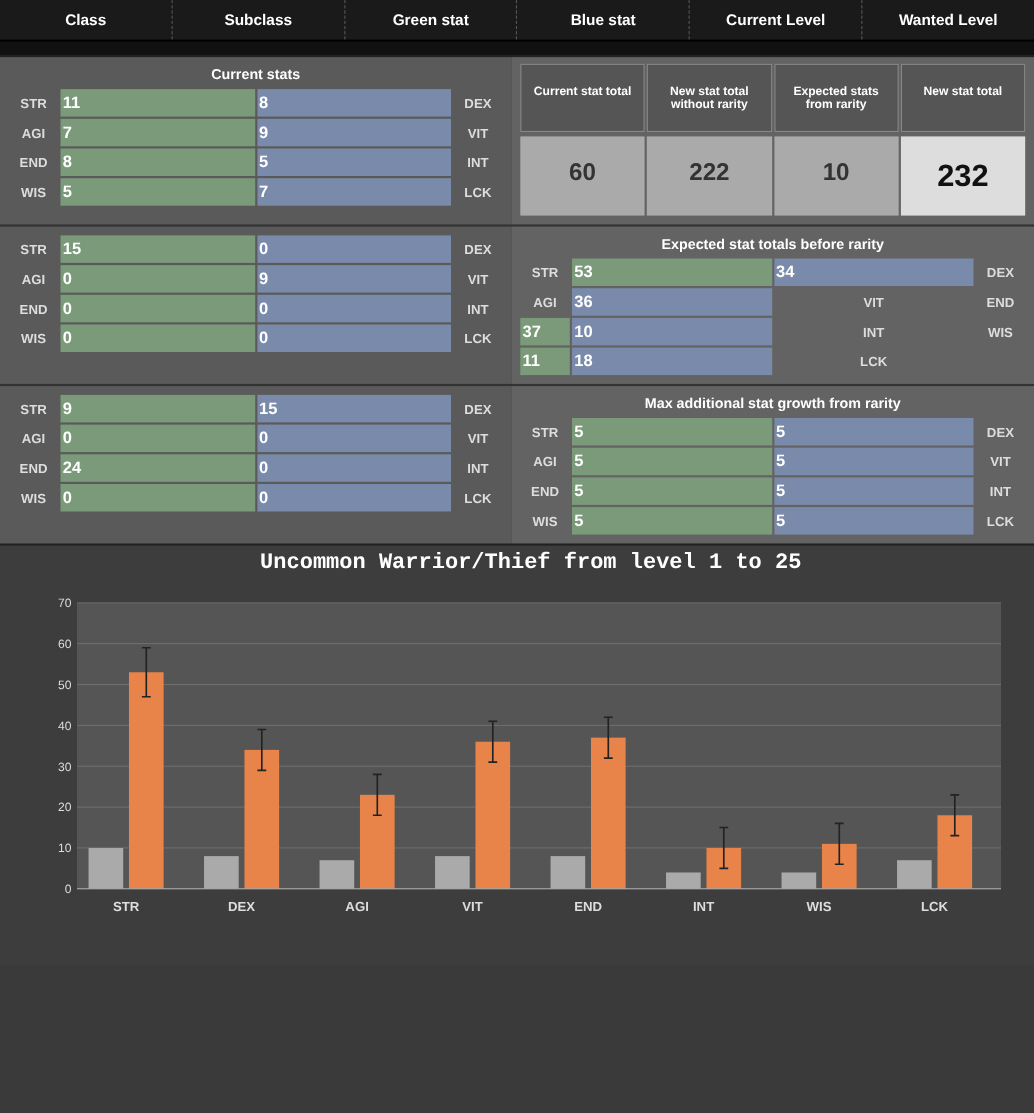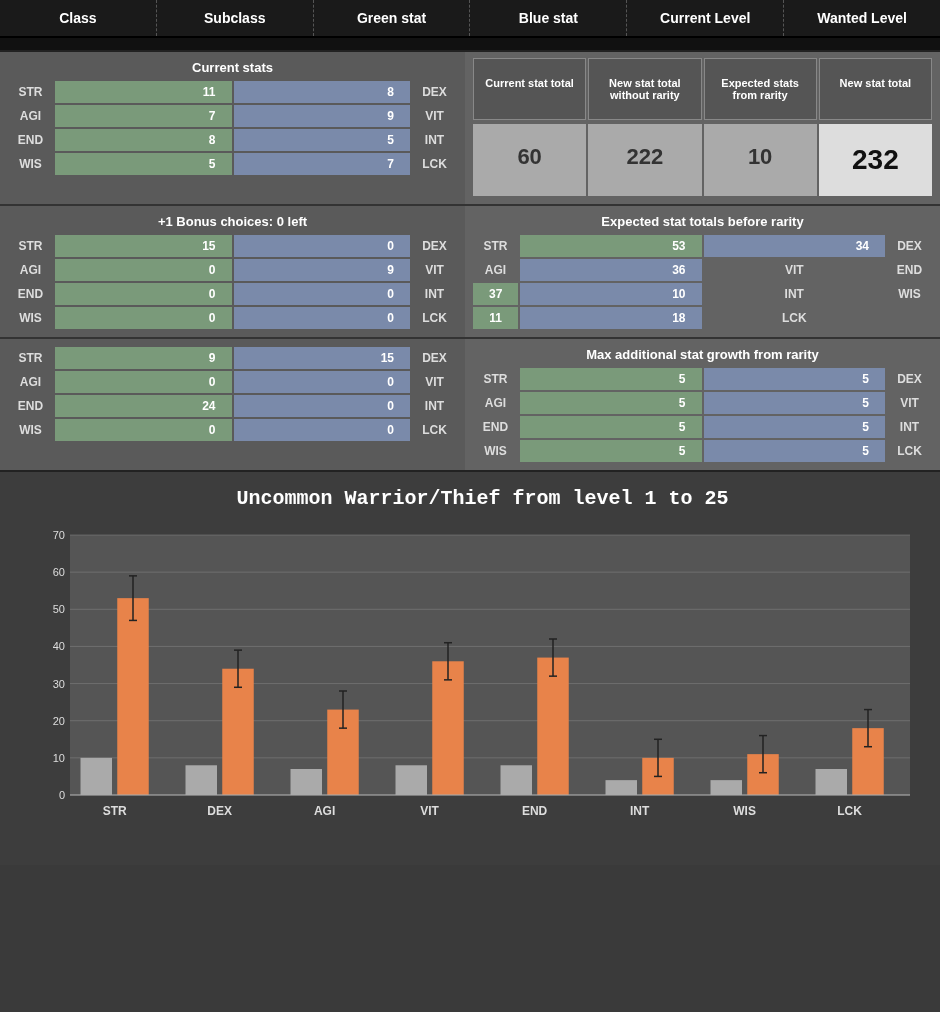--- a/index.html
+++ b/index.html
@@ -55,24 +55,24 @@
       color: #ddd;
       display: flex;
       align-items: center;
       justify-content: center;
       padding: 3px;
     }
 
     .stat-value {
       background: #888;
       color: #fff;
-      font-size: 12px;
-      font-weight: bold;
-      padding: 4px 16px;
-      text-align: right;
+      font-size: 15px;
+      font-weight: bold;
+      padding: 4px 2px;
+      text-align: left;
     }
 
     .stat-value.green {
       background: #7a9a7a;
     }
 
     .stat-value.blue {
       background: #7a8aaa;
     }
 
@@ -128,21 +128,21 @@
 
     .right-section {
       flex: 1;
       background: #636363;
       padding: 8px;
     }
 
     
     .chart-area {
       background: #3d3d3d;
-      padding: 15px 15px 10px 40px;
+      padding: 4px 15px 10px 40px;
       border-top: 2px solid #222;
     }
 
     .chart-title {
       text-align: center;
       font-size: 20px;
       font-weight: bold;
       color: #fff;
       margin-bottom: 15px;
       font-family: 'Courier New', monospace;
@@ -234,21 +234,20 @@
           <div class="summary-value-cell">222</div>
           <div class="summary-value-cell">10</div>
           <div class="summary-value-cell highlight">232</div>
         </div>
     </div>
   </div>
 </div>
 
 <div class="row-section">
   <div class="left-section">
-    <div class="section-title">+1 Bonus choices: 0 left</div>
     <div class="stats-grid" id="bonus-grid">
         <div class="stat-label">STR</div>
         <div class="stat-value green">15</div>
         <div class="stat-value blue">0</div>
         <div class="stat-label">DEX</div>
         <div class="stat-label">AGI</div>
         <div class="stat-value green">0</div>
         <div class="stat-value blue">9</div>
         <div class="stat-label">VIT</div>
         <div class="stat-label">END</div>

